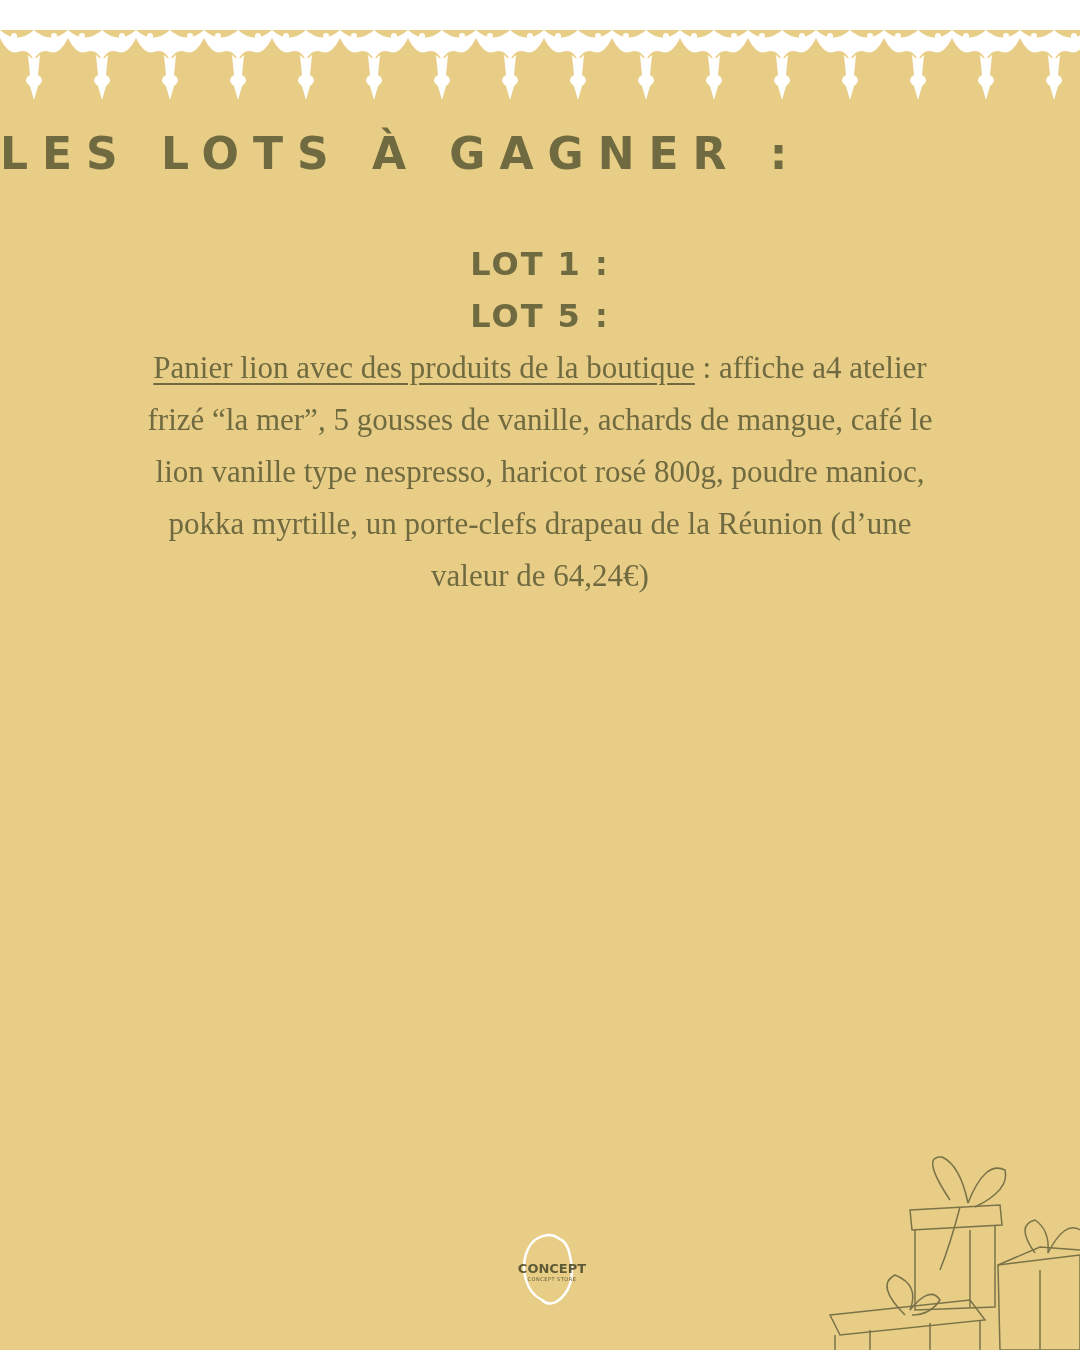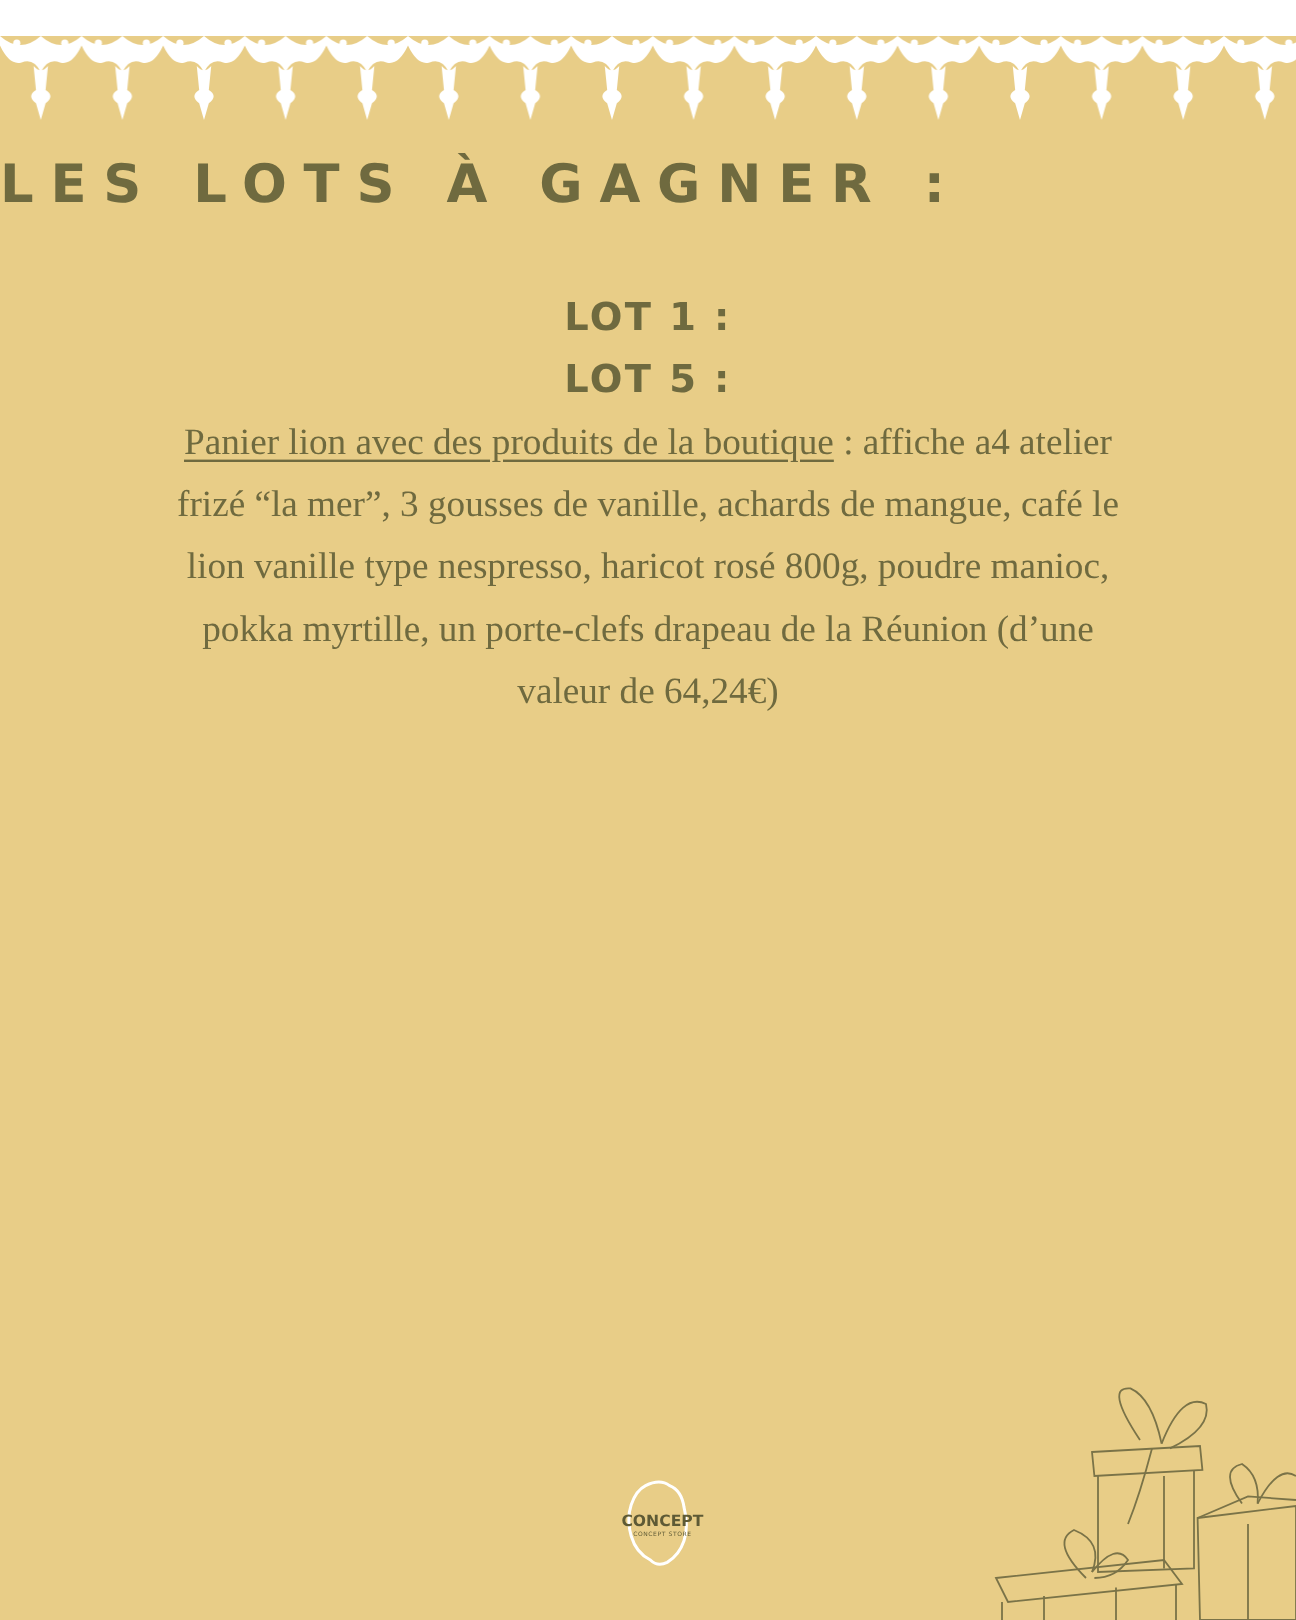--- a/index.html
+++ b/index.html
@@ -44,21 +44,21 @@
 </svg>
 
 <div class="title">Les lots à gagner :</div>
 
 <div class="content">
   <div>
     <div class="lot-h">LOT 1 :</div>
   </div>
   <div>
     <div class="lot-h">LOT 5 :</div>
-    <p class="lot-p"><span class="u">Panier lion avec des produits de la boutique</span><span> : affiche a4 atelier frizé “la mer”, 3 gousses de vanille, achards de mangue, café le lion vanille type nespresso, haricot rosé 800g, poudre manioc, pokka myrtille, un porte-clefs drapeau de la Réunion</span><span> (d’une valeur de 64,24€)</span></p>
+    <p class="lot-p"><span class="u">Panier lion avec des produits de la boutique</span><span> : affiche a4 atelier frizé “la mer”, 5 gousses de vanille, achards de mangue, café le lion vanille type nespresso, haricot rosé 800g, poudre manioc, pokka myrtille, un porte-clefs drapeau de la Réunion</span><span> (d’une valeur de 64,24€)</span></p>
   </div>
   <div>
   </div>
 </div>
 
 <div class="logo">
   <svg width="72" height="76" viewBox="0 0 72 76">
     <path d="M22 6 Q34 0 42 6 Q52 10 54 24 Q58 40 54 52 Q50 64 40 70 Q32 74 26 68 Q14 62 10 48 Q6 34 10 22 Q14 10 22 6 Z" fill="none" stroke="#ffffff" stroke-width="2.5"></path>
   </svg>
   <div class="logo-text">CONCEPT</div>

